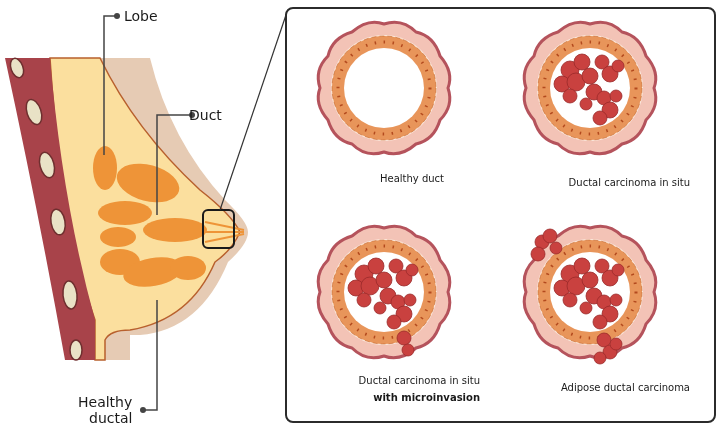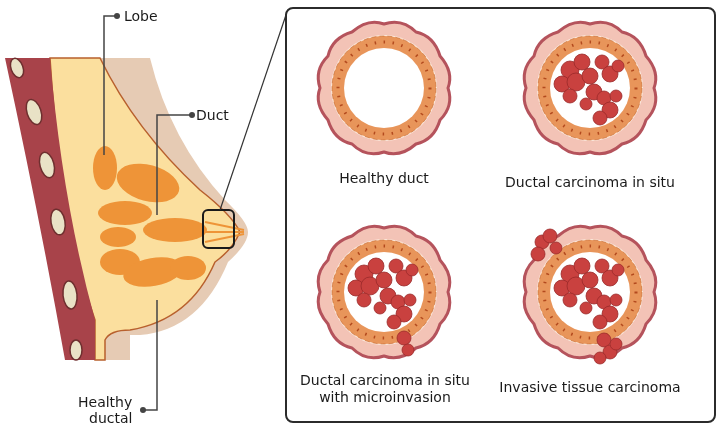--- a/index.html
+++ b/index.html
@@ -1,18 +1,18 @@
 <!DOCTYPE html>
 <html><head>
   <meta charset="utf-8">
   <style>
     html, body { margin: 0; padding: 0; background: #ffffff; }
     body { width: 722px; height: 431px; position: relative; overflow: hidden; font-family: "DejaVu Sans", sans-serif; color: #1a1a1a; }
     .label { position: absolute; font-size: 14px; line-height: 16px; white-space: nowrap; }
-    .caption { position: absolute; font-size: 14px; line-height: 17px; text-align: center; white-space: nowrap; }
+    .caption { position: absolute; font-size: 10px; line-height: 17px; text-align: right; white-space: nowrap; }
     #panel { position: absolute; left: 285px; top: 7px; width: 431px; height: 416px; border: 2px solid #2b2b2b; border-radius: 8px; box-sizing: border-box; background: #fff; }
     svg { position: absolute; left: 0; top: 0; }
   </style>
 </head>
 <body>
 
 <svg width="290" height="431" viewBox="0 0 290 431">
 
   <path d="M100 58 L150 58 Q170 140 225 200 Q248 222 248 232 Q248 244 228 262 Q200 330 140 335 L130 335 L130 360 L100 360 Z" fill="#e6cbb4"></path>
 
@@ -55,21 +55,21 @@
     <path d="M157 300 L157 410 L143 410"></path>
   </g>
   <g fill="#444">
     <circle cx="117" cy="16" r="3"></circle>
     <circle cx="192" cy="115" r="3"></circle>
     <circle cx="143" cy="410" r="3"></circle>
   </g>
 </svg>
 
 <span class="label" style="left:124px; top:8px;">Lobe</span>
-<span class="label" style="left:196px; top:107px;text-align:right;">Duct</span>
+<span class="label" style="left:189px; top:107px;text-align:right;">Duct</span>
 <span class="label" style="left:78px; top:394px;">Healthy</span>
 <span class="label" style="left:89px; top:410px;">ductal</span>
 
 <div id="panel"></div>
 
 <svg width="722" height="431" viewBox="0 0 722 431">
   <defs>
     <g id="duct">
       <path d="M0 -64 Q18 -70 32 -56 Q50 -52 56 -32 Q70 -16 64 0 Q70 18 56 32 Q50 52 32 56 Q16 70 0 64 Q-18 70 -32 56 Q-50 52 -56 32 Q-70 16 -64 0 Q-70 -18 -56 -32 Q-52 -50 -32 -56 Q-16 -70 0 -64 Z" fill="#f3c3b6" stroke="#b5535c" stroke-width="3"></path>
       <circle r="53" fill="#fbe8dc"></circle>
@@ -121,14 +121,14 @@
         <circle cx="20" cy="60" r="7"></circle>
         <circle cx="10" cy="66" r="6"></circle>
         <circle cx="26" cy="52" r="6"></circle>
     </g>
   </g>
 </svg>
 
 <div class="caption" style="left:324px; top:170px; width:120px;">Healthy duct</div>
 <div class="caption" style="left:490px; top:174px; width:200px;">Ductal carcinoma in situ</div>
 <div class="caption" style="left:290px; top:372px; width:190px;">Ductal carcinoma in situ</div>
-<div class="caption" style="left:290px; top:389px; width:190px;">with microinvasion</div>
-<div class="caption" style="left:490px; top:379px; width:200px;">Invasive tissue carcinoma</div>
+<div class="caption" style="left:290px; top:389px; width:190px;font-weight:bold;">with microinvasion</div>
+<div class="caption" style="left:490px; top:379px; width:200px;">Adipose ductal carcinoma</div>
 
 </body></html>

